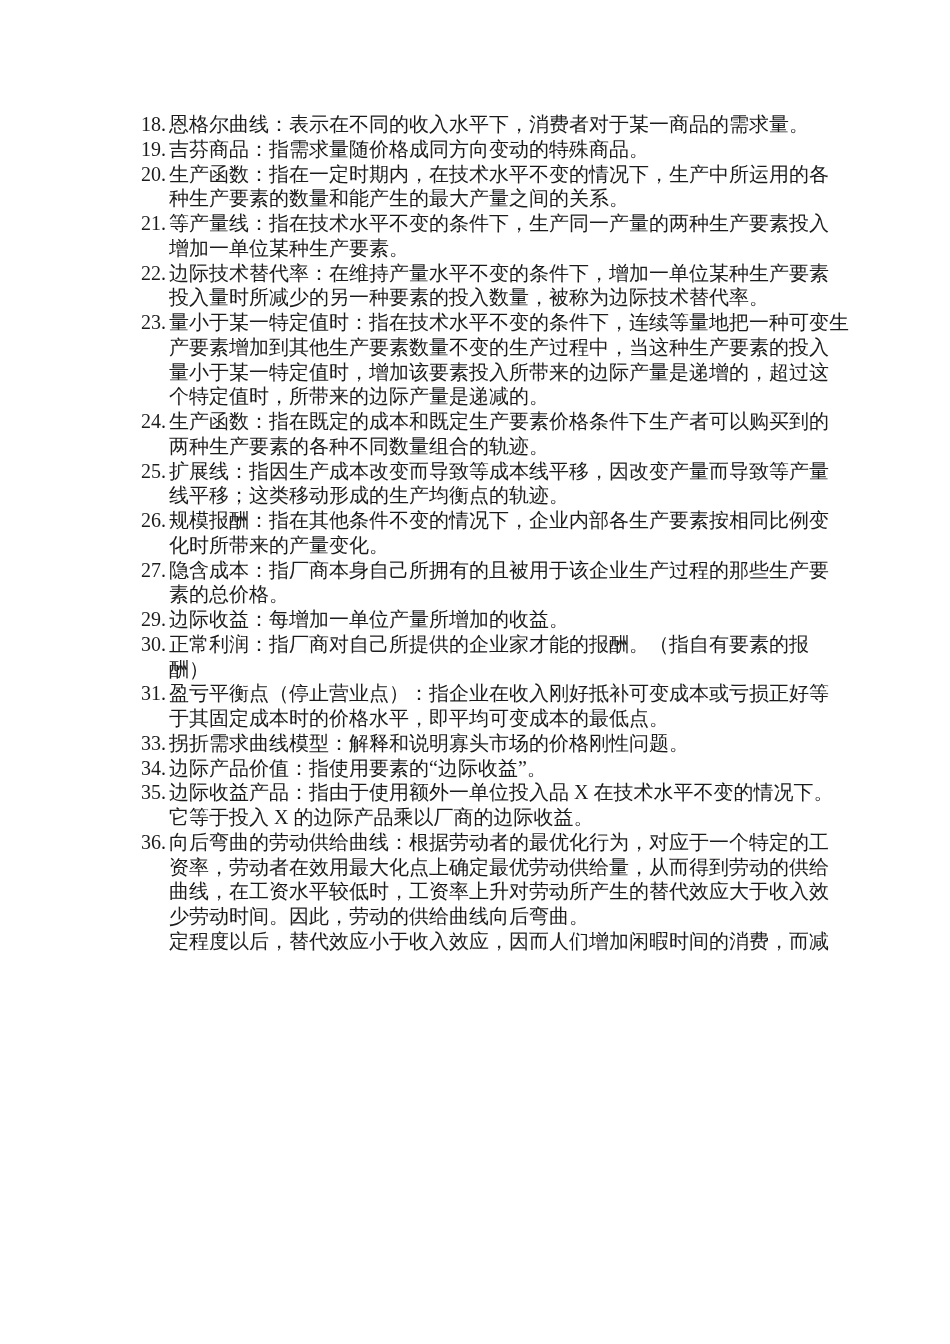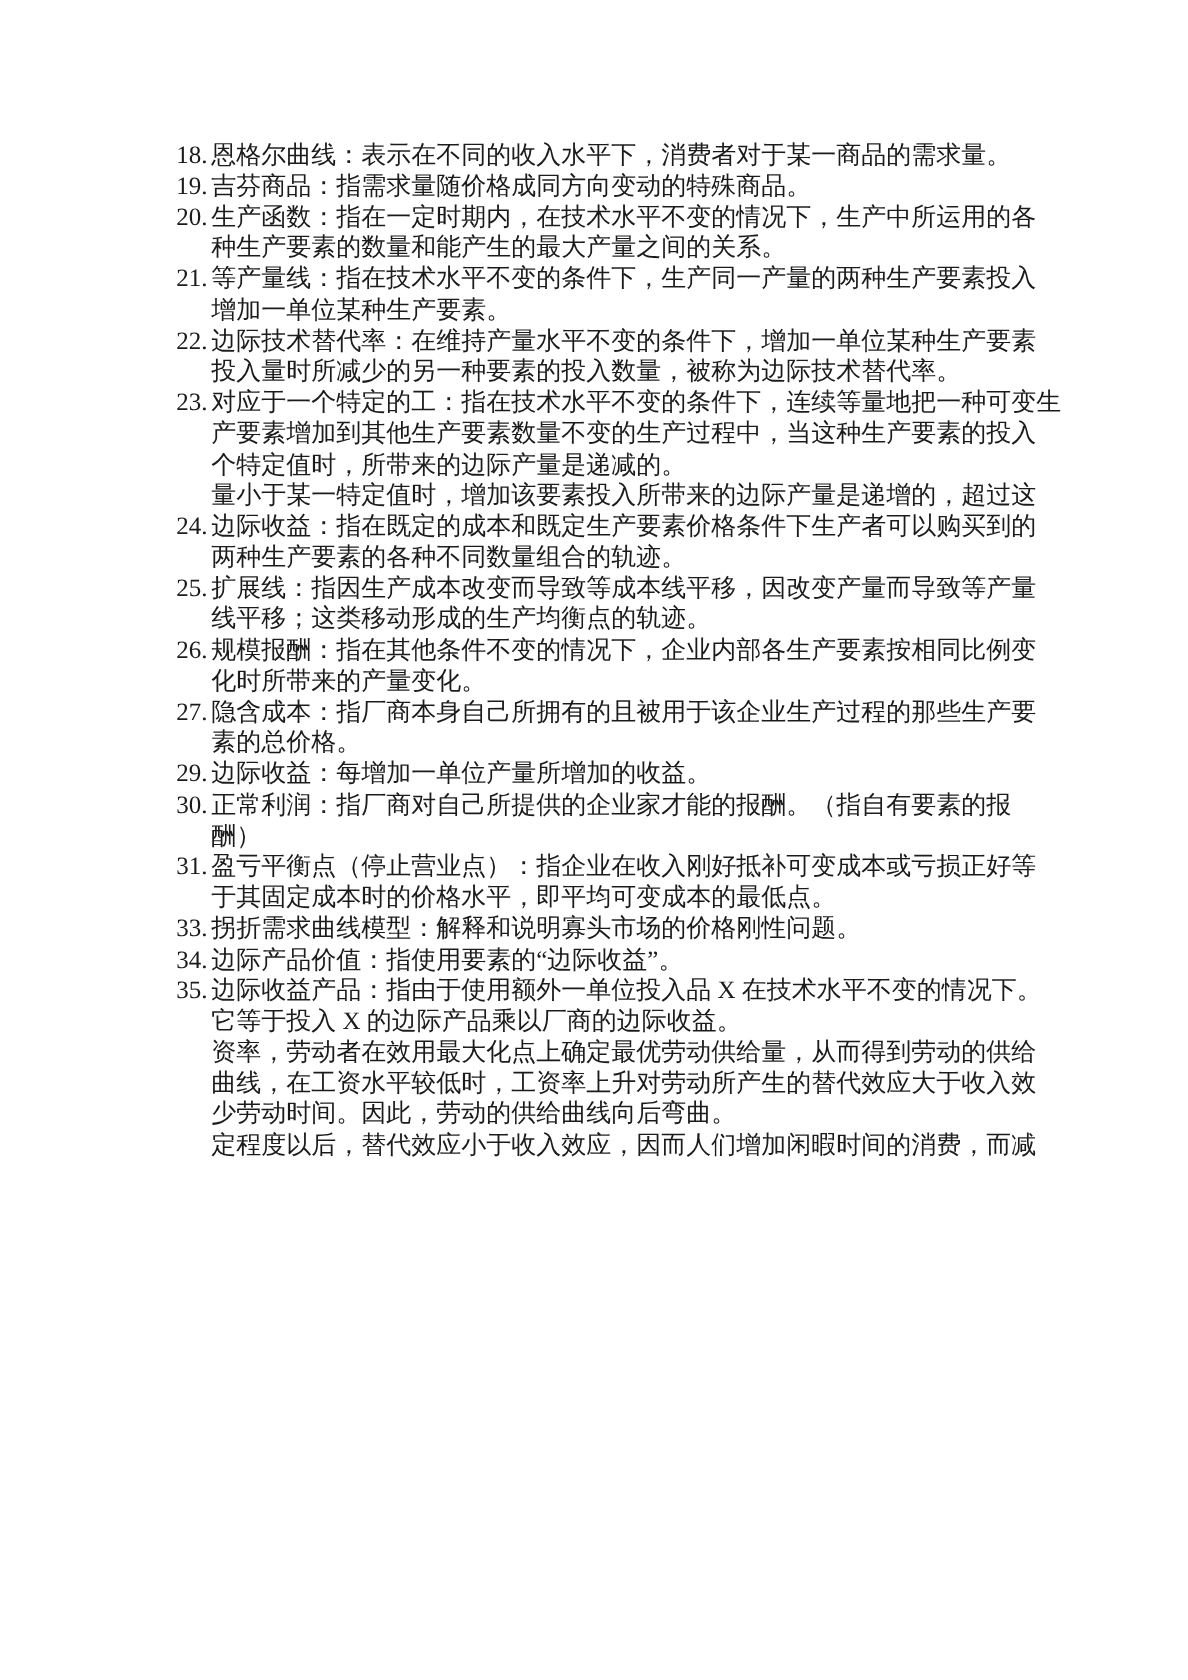--- a/index.html
+++ b/index.html
@@ -53,27 +53,27 @@
       </div>
       <div class="item">
         <div class="line first"><span class="num">21.</span><span>等产量线：指在技术水平不变的条件下，生产同一产量的两种生产要素投入</span></div>
         <div class="line">增加一单位某种生产要素。</div>
       </div>
       <div class="item">
         <div class="line first"><span class="num">22.</span><span>边际技术替代率：在维持产量水平不变的条件下，增加一单位某种生产要素</span></div>
         <div class="line">投入量时所减少的另一种要素的投入数量，被称为边际技术替代率。</div>
       </div>
       <div class="item">
-        <div class="line first"><span class="num">23.</span><span>对应于一个特定的工：指在技术水平不变的条件下，连续等量地把一种可变生</span></div>
+        <div class="line first"><span class="num">23.</span><span>量小于某一特定值时：指在技术水平不变的条件下，连续等量地把一种可变生</span></div>
         <div class="line">产要素增加到其他生产要素数量不变的生产过程中，当这种生产要素的投入</div>
+        <div class="line">量小于某一特定值时，增加该要素投入所带来的边际产量是递增的，超过这</div>
         <div class="line">个特定值时，所带来的边际产量是递减的。</div>
-        <div class="line">量小于某一特定值时，增加该要素投入所带来的边际产量是递增的，超过这</div>
       </div>
       <div class="item">
-        <div class="line first"><span class="num">24.</span><span>边际收益：指在既定的成本和既定生产要素价格条件下生产者可以购买到的</span></div>
+        <div class="line first"><span class="num">24.</span><span>生产函数：指在既定的成本和既定生产要素价格条件下生产者可以购买到的</span></div>
         <div class="line">两种生产要素的各种不同数量组合的轨迹。</div>
       </div>
       <div class="item">
         <div class="line first"><span class="num">25.</span><span>扩展线：指因生产成本改变而导致等成本线平移，因改变产量而导致等产量</span></div>
         <div class="line">线平移；这类移动形成的生产均衡点的轨迹。</div>
       </div>
       <div class="item">
         <div class="line first"><span class="num">26.</span><span>规模报酬：指在其他条件不变的情况下，企业内部各生产要素按相同比例变</span></div>
         <div class="line">化时所带来的产量变化。</div>
       </div>
@@ -96,19 +96,20 @@
         <div class="line first"><span class="num">33.</span><span>拐折需求曲线模型：解释和说明寡头市场的价格刚性问题。</span></div>
       </div>
       <div class="item">
         <div class="line first"><span class="num">34.</span><span>边际产品价值：指使用要素的“边际收益”。</span></div>
       </div>
       <div class="item">
         <div class="line first"><span class="num">35.</span><span>边际收益产品：指由于使用额外一单位投入品 X 在技术水平不变的情况下。</span></div>
         <div class="line">它等于投入 X 的边际产品乘以厂商的边际收益。</div>
       </div>
       <div class="item">
+        <div class="line first"><span class="num">36.</span><span>向后弯曲的劳动供给曲线：根据劳动者的最优化行为，对应于一个特定的工</span></div>
         <div class="line">资率，劳动者在效用最大化点上确定最优劳动供给量，从而得到劳动的供给</div>
         <div class="line">曲线，在工资水平较低时，工资率上升对劳动所产生的替代效应大于收入效</div>
         <div class="line">少劳动时间。因此，劳动的供给曲线向后弯曲。</div>
         <div class="line">定程度以后，替代效应小于收入效应，因而人们增加闲暇时间的消费，而减</div>
       </div>
     </div>
 </div>
 
 </body></html>

